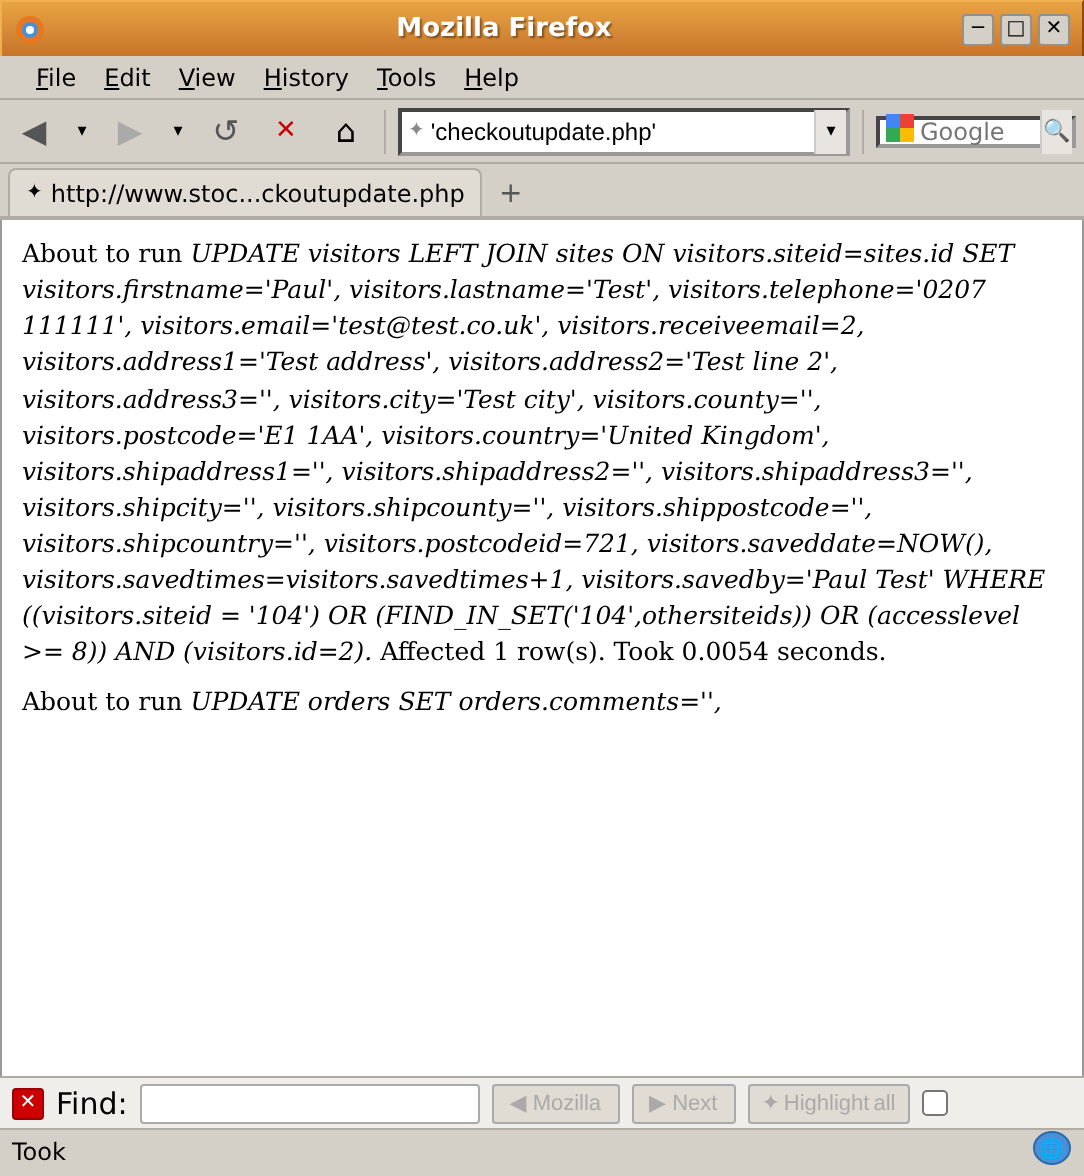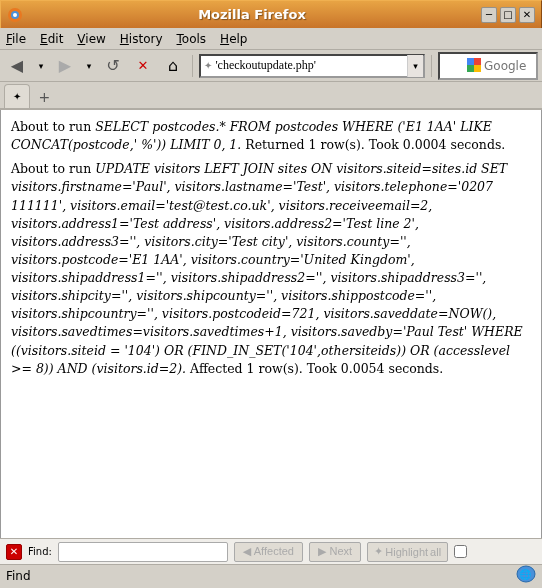--- a/index.html
+++ b/index.html
@@ -59,21 +59,21 @@
     .btn-min { background: #d4d0c8; }
     .btn-max { background: #d4d0c8; }
     .btn-close { background: #d4d0c8; }
 
     
     .menubar {
       background: #d4d0c8;
       height: 22px;
       display: flex;
       align-items: center;
-      padding: 0 0;
+      padding: 0 12px;
       border-bottom: 1px solid #b0aca4;
       gap: 2px;
     }
     .menubar-item {
       padding: 2px 6px;
       font-size: 12px;
       color: #000;
       cursor: pointer;
       border-radius: 2px;
     }
@@ -132,41 +132,40 @@
       padding: 0 3px;
       font-size: 10px;
       color: #888;
     }
     .address-bar-input {
       flex: 1;
       border: none;
       outline: none;
       font-size: 12px;
       background: transparent;
-      font-family: Liberation Serif, serif;
+      font-family: Liberation Sans, sans-serif;
     }
     .address-dropdown {
       width: 16px;
       height: 22px;
       display: flex;
       align-items: center;
       justify-content: center;
       font-size: 9px;
       border-left: 1px solid #ccc;
       cursor: pointer;
       background: #e8e4e0;
     }
     .search-container {
       display: flex;
       align-items: center;
-      height: 28px;
+      height: 16px;
       border: 2px inset #999;
       background: white;
       width: 100px;
-      padding-left: 24px;
     }
     .search-icon-area {
       padding: 0 3px;
       font-size: 10px;
       color: #888;
     }
     .search-input {
       flex: 1;
       border: none;
       outline: none;
@@ -268,21 +267,21 @@
       border: 1px solid #900;
       border-radius: 2px;
       display: flex;
       align-items: center;
       justify-content: center;
       color: white;
       font-size: 10px;
       font-weight: bold;
       cursor: pointer;
     }
-    .find-label { font-size: 10px; }
+    .find-label { font-size: 15px; }
     .find-input {
       height: 20px;
       width: 170px;
       border: 1px solid #aaa;
       border-radius: 2px;
       padding: 0 3px;
       font-size: 12px;
       font-family: inherit;
       outline: none;
     }
@@ -380,46 +379,47 @@
       </svg>
     </span>
     <input class="search-input" type="text" placeholder="Google" style="">
     <div class="search-btn">🔍</div>
   </div>
 </div>
 
 <div class="tabbar">
   <div class="tab">
     <span class="tab-favicon">✦</span>
+    <span>http://www.stoc...ckoutupdate.php</span>
   </div>
   <div class="tab-add">+</div>
 </div>
 
 <div class="content-area">
   <div class="content-text">
-    <p>About to run <span class="italic">SELECT postcodes.* FROM postcodes WHERE ('E1 1AA' LIKE CONCAT(postcode,' %')) LIMIT 0, 1.</span> Returned 1 row(s). Took 0.0004 seconds.</p>
     <p>About to run <span class="italic">UPDATE visitors LEFT JOIN sites ON visitors.siteid=sites.id SET visitors.firstname='Paul', visitors.lastname='Test', visitors.telephone='0207 111111', visitors.email='test@test.co.uk', visitors.receiveemail=2, visitors.address1='Test address', visitors.address2='Test line 2', visitors.address3='', visitors.city='Test city', visitors.county='', visitors.postcode='E1 1AA', visitors.country='United Kingdom', visitors.shipaddress1='', visitors.shipaddress2='', visitors.shipaddress3='', visitors.shipcity='', visitors.shipcounty='', visitors.shippostcode='', visitors.shipcountry='', visitors.postcodeid=721, visitors.saveddate=NOW(), visitors.savedtimes=visitors.savedtimes+1, visitors.savedby='Paul Test' WHERE ((visitors.siteid = '104') OR (FIND_IN_SET('104',othersiteids)) OR (accesslevel &gt;= 8)) AND (visitors.id=2).</span> Affected 1 row(s). Took 0.0054 seconds.</p>
+    <p>About to run <span class="italic">UPDATE orders SET orders.comments='',</span></p>
   </div>
 </div>
 
 <div class="findbar">
   <div class="find-close">✕</div>
   <span class="find-label">Find:</span>
   <input class="find-input" type="text" value="" style="">
-  <button class="find-btn" style="color:#aaa;">◀ Affected</button>
+  <button class="find-btn" style="color:#aaa;">◀ Mozilla</button>
   <button class="find-btn" style="color:#aaa;">▶ <span>Next</span></button>
   <button class="find-highlight-btn" style="color:#aaa;">
     <span>✦</span>
     <span>Highlight</span>
     <span style="">all</span>
   </button>
   <input class="find-checkbox" type="checkbox" style="">
 </div>
 
 <div class="statusbar">
-  <span>Find</span>
+  <span>Took</span>
   <span style="font-size:14px;">
     <svg width="20" height="18" viewBox="0 0 20 18">
       <ellipse cx="10" cy="9" rx="9" ry="8" fill="#4a90d9" stroke="#2a6aaa" stroke-width="1"></ellipse>
       <text x="10" y="13" text-anchor="middle" font-size="10" fill="white">🌐</text>
     </svg>
   </span>
 </div>
 
 </body></html>

